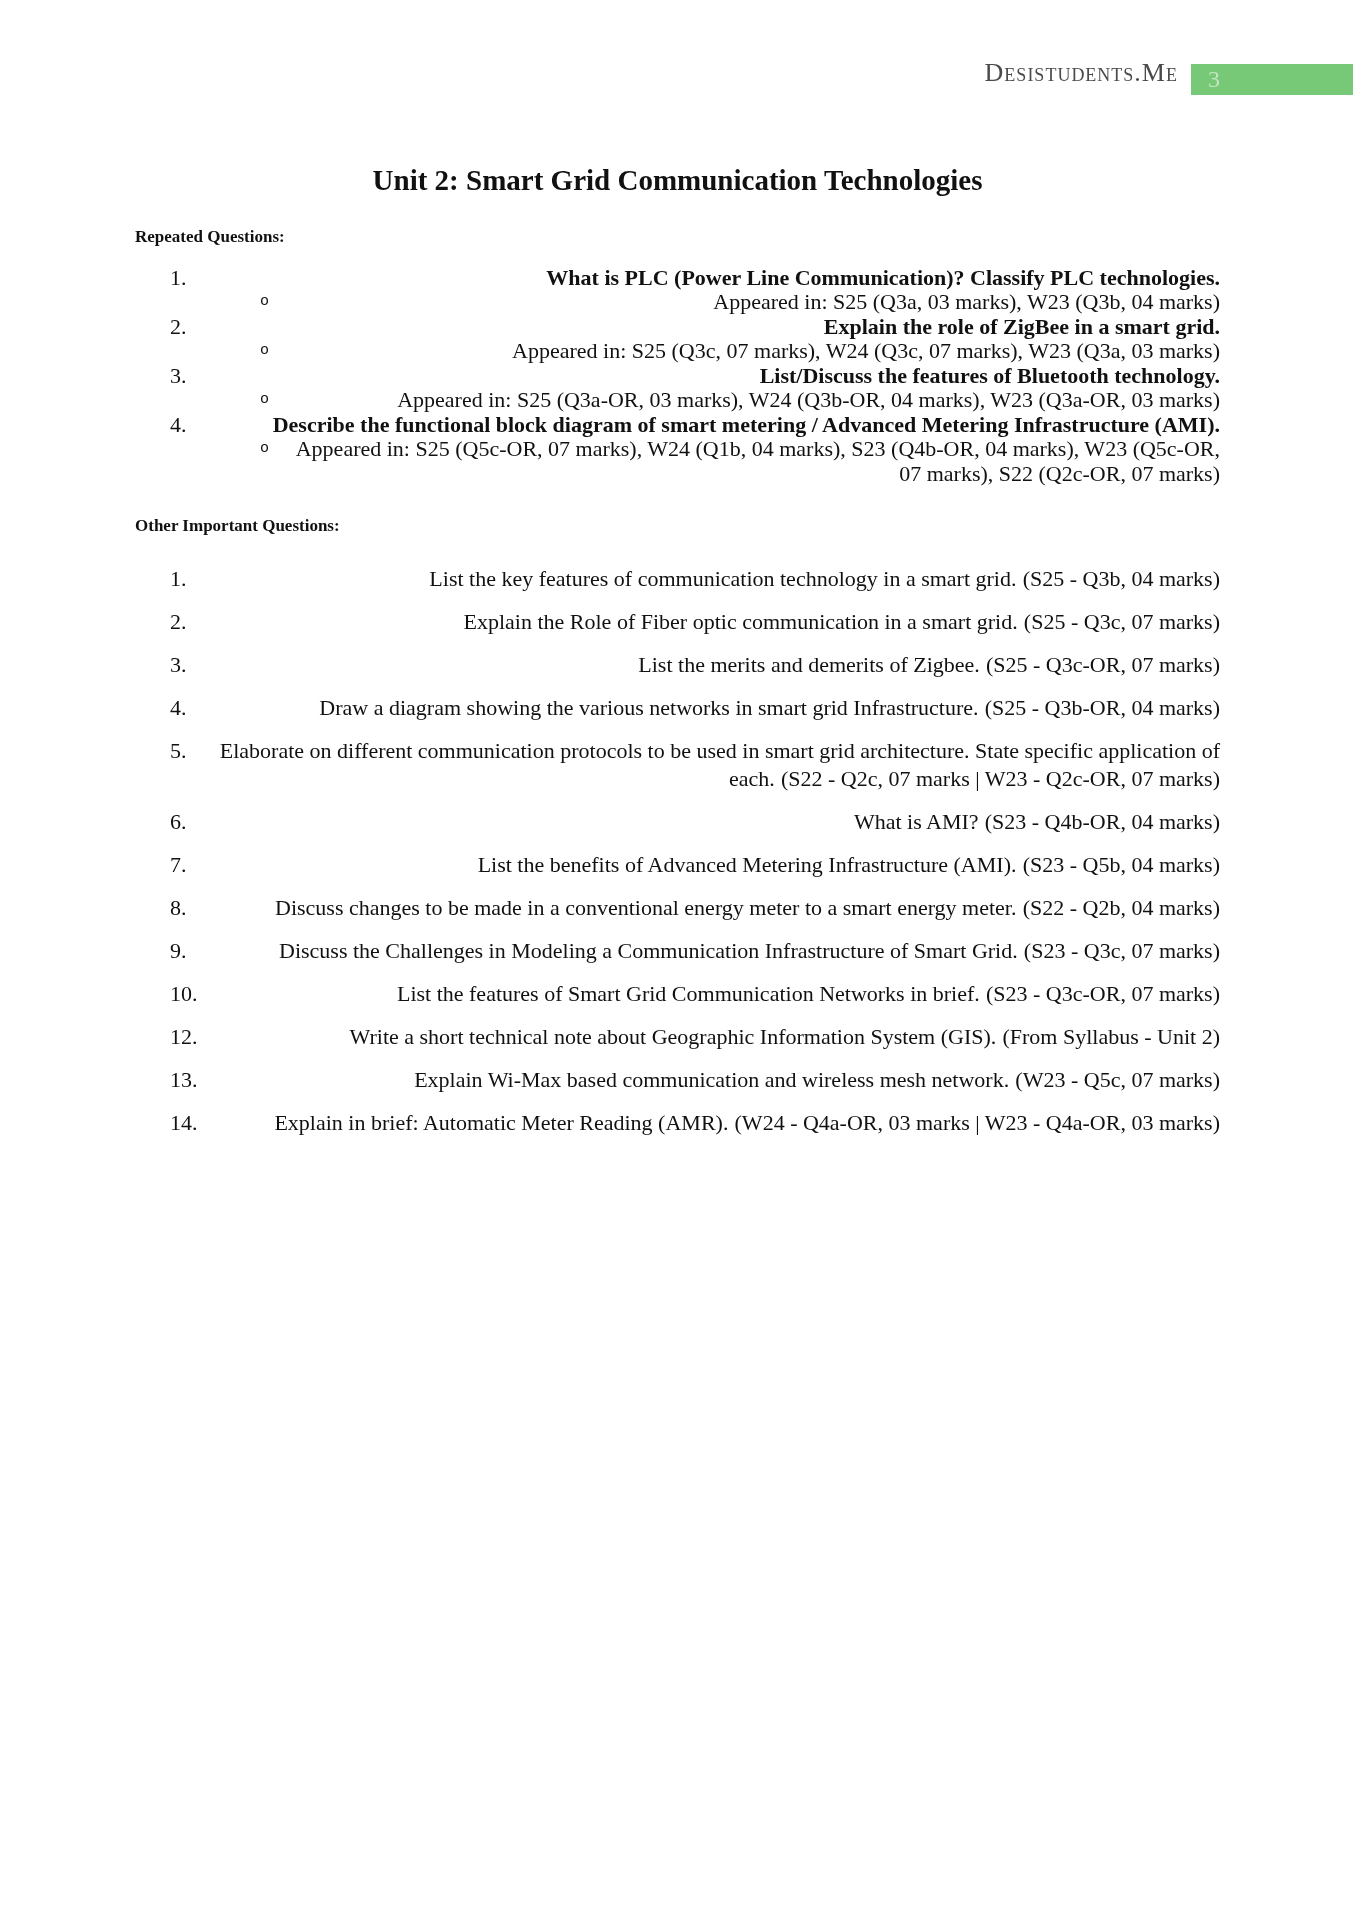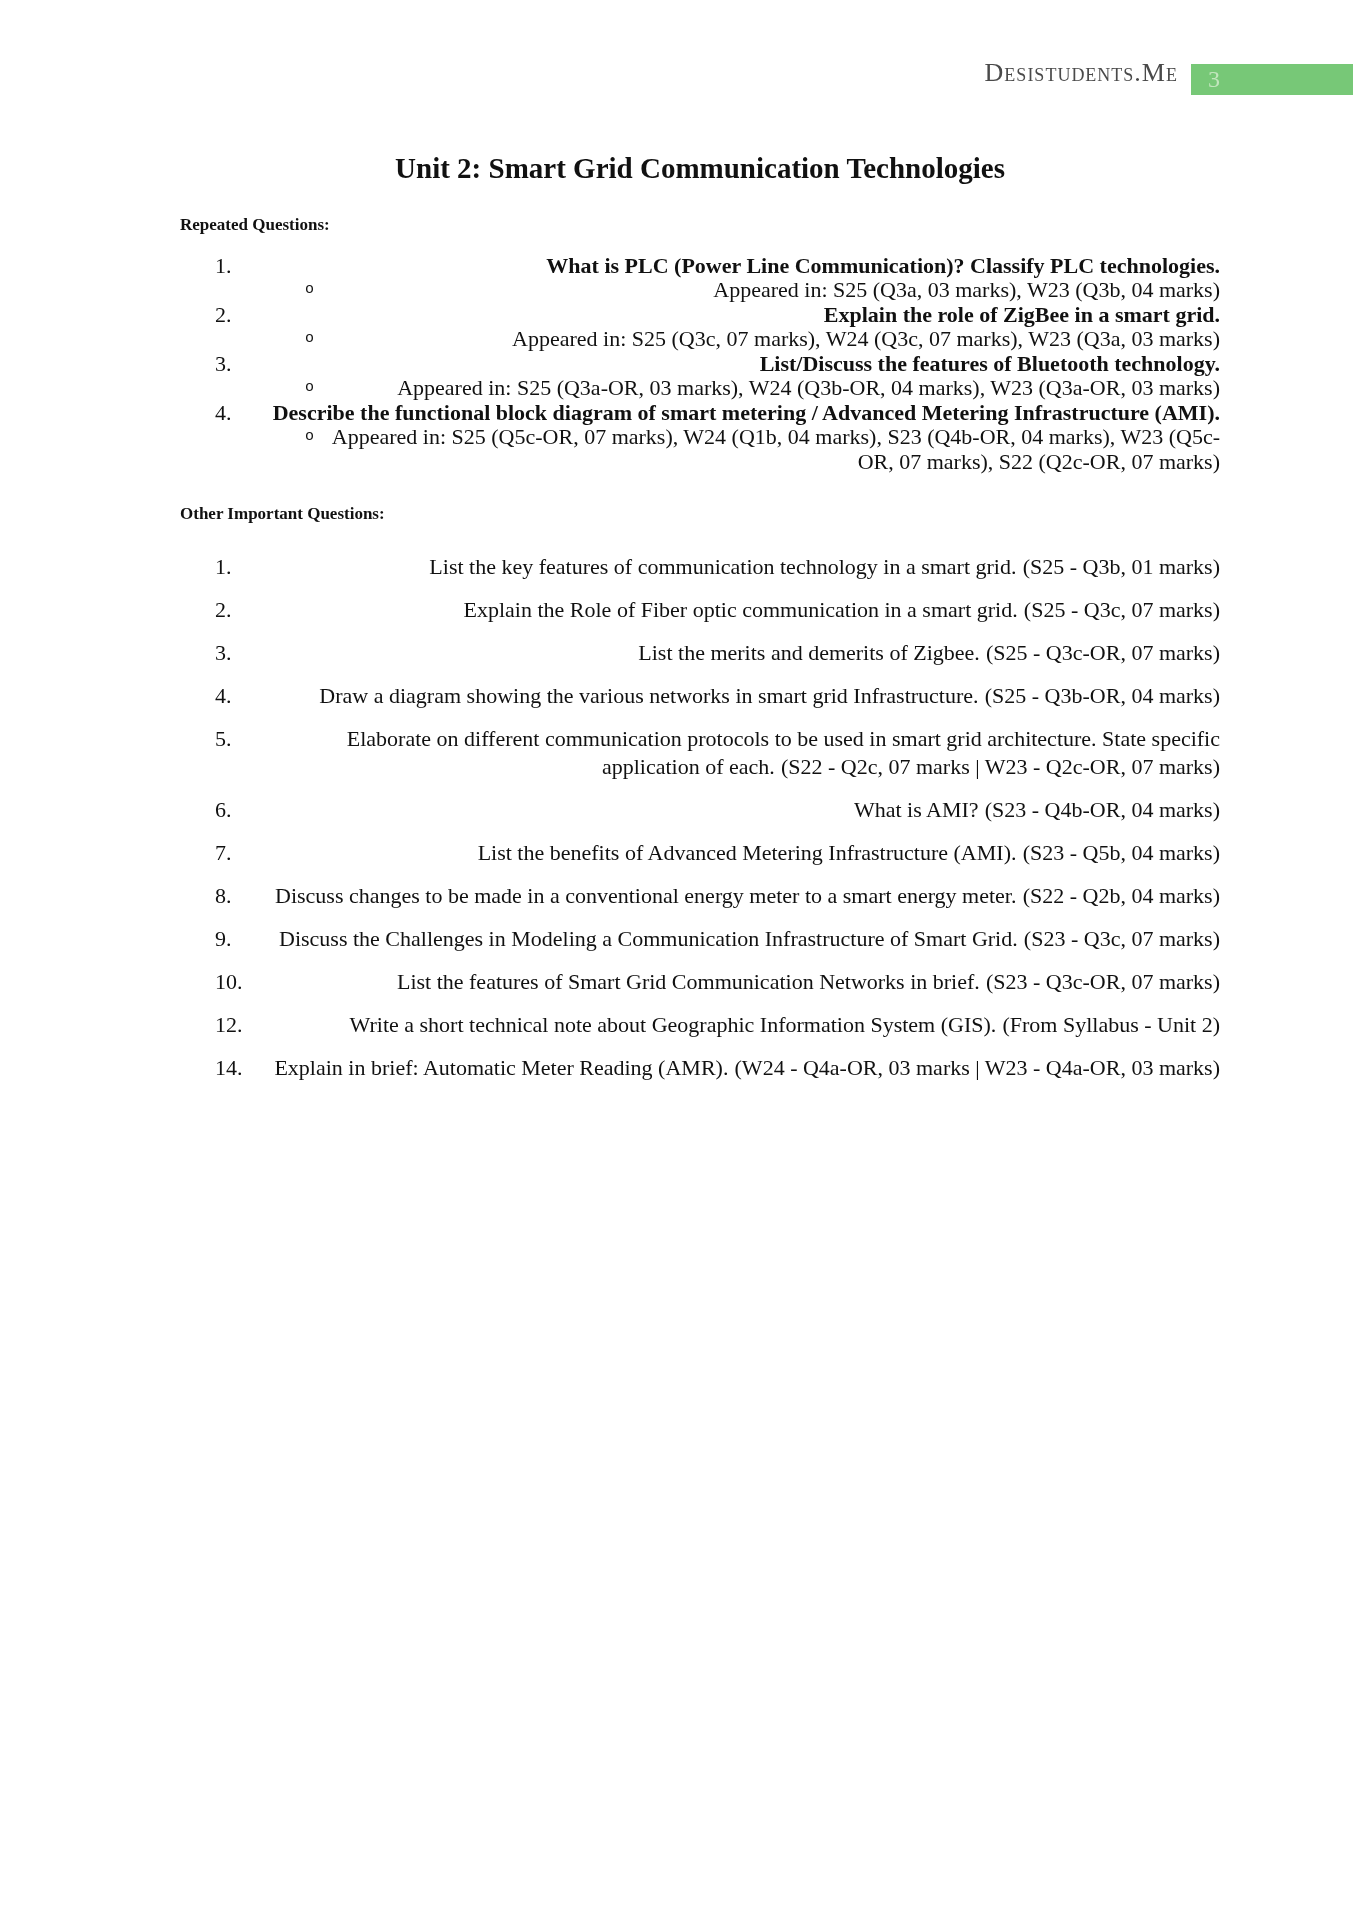--- a/index.html
+++ b/index.html
@@ -32,24 +32,23 @@
     line-height:31px;
     box-sizing:border-box;
     padding-left:17px;
     background:var(--accent,#77c877);
     color:var(--badge-text,#c2e6bd);
     font-size:24px;
   }
   
   .content{
     position:absolute;
-    top:152px;
+    top:164px;
     left:135px;
     right:138px;
-    margin-left:45px;
   }
   .doc-title{
     margin:0;
     font-size:29px;
     font-weight:bold;
     text-align:center;
     line-height:1.15;
   }
   .section-heading{
     margin:30px 0 0 0;
@@ -137,21 +136,21 @@
           </div>
         </div>
       </li>
     </ol>
 
     <h2 class="section-heading">Other Important Questions:</h2>
 
     <ol class="oq-list">
       <li class="oq-item">
         <span class="num">1.</span>
-        <div class="q-wrap"><span class="q-bold">List the key features of communication technology in a smart grid.</span><span class="q-ref">(S25 - Q3b, 01 marks)</span></div>
+        <div class="q-wrap"><span class="q-bold">List the key features of communication technology in a smart grid.</span><span class="q-ref">(S25 - Q3b, 04 marks)</span></div>
       </li>
       <li class="oq-item">
         <span class="num">2.</span>
         <div class="q-wrap"><span class="q-bold">Explain the Role of Fiber optic communication in a smart grid.</span><span class="q-ref">(S25 - Q3c, 07 marks)</span></div>
       </li>
       <li class="oq-item">
         <span class="num">3.</span>
         <div class="q-wrap"><span class="q-bold">List the merits and demerits of Zigbee.</span><span class="q-ref">(S25 - Q3c-OR, 07 marks)</span></div>
       </li>
       <li class="oq-item">
@@ -180,19 +179,23 @@
       </li>
       <li class="oq-item">
         <span class="num">10.</span>
         <div class="q-wrap"><span class="q-bold">List the features of Smart Grid Communication Networks in brief.</span><span class="q-ref">(S23 - Q3c-OR, 07 marks)</span></div>
       </li>
       <li class="oq-item">
         <span class="num">12.</span>
         <div class="q-wrap"><span class="q-bold">Write a short technical note about Geographic Information System (GIS).</span><span class="q-ref">(From Syllabus - Unit 2)</span></div>
       </li>
       <li class="oq-item">
+        <span class="num">13.</span>
+        <div class="q-wrap"><span class="q-bold">Explain Wi-Max based communication and wireless mesh network.</span><span class="q-ref">(W23 - Q5c, 07 marks)</span></div>
+      </li>
+      <li class="oq-item">
         <span class="num">14.</span>
         <div class="q-wrap"><span class="q-bold">Explain in brief: Automatic Meter Reading (AMR).</span><span class="q-ref">(W24 - Q4a-OR, 03 marks | W23 - Q4a-OR, 03 marks)</span></div>
       </li>
     </ol>
 
   </div>
 </div>
 
 </body></html>

